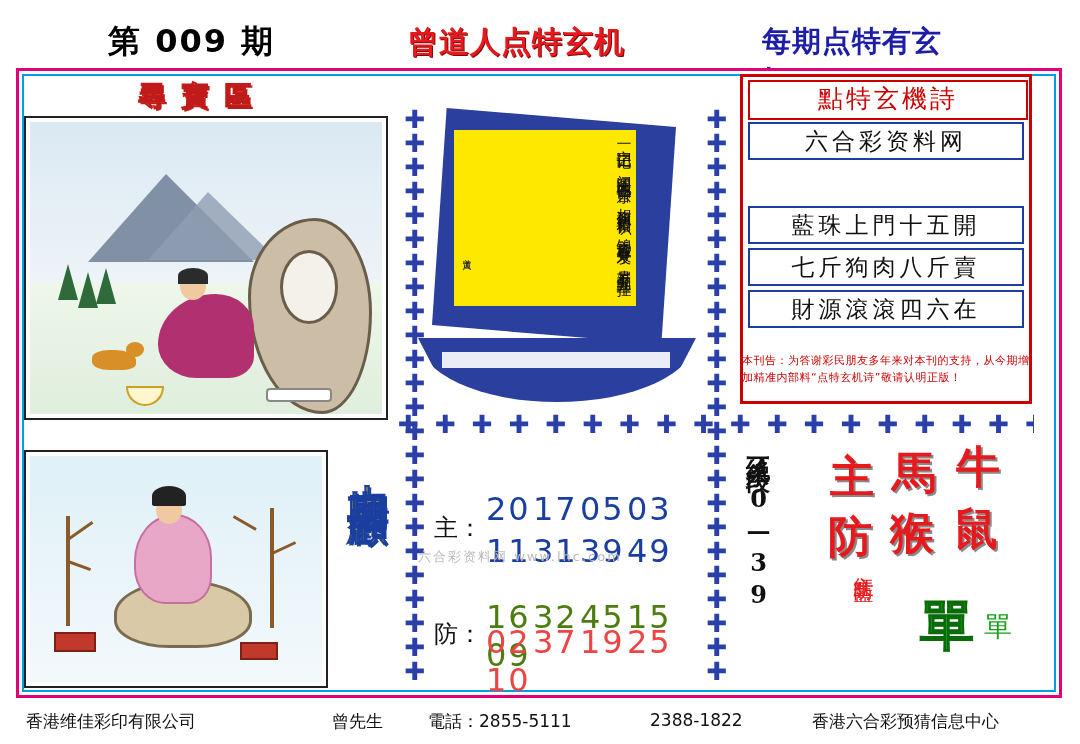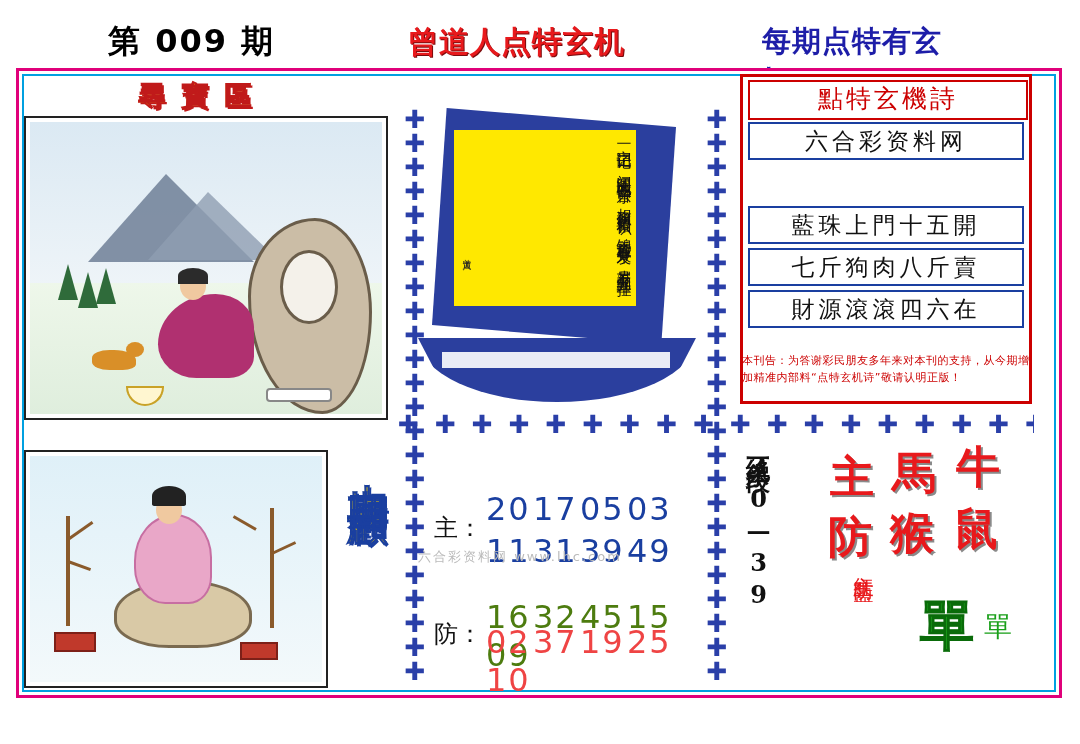--- a/index.html
+++ b/index.html
@@ -402,14 +402,21 @@
   <div class="animal a-ma">馬</div>
   <div class="animal a-niu">牛</div>
   <div class="animal a-fang">防</div>
   <div class="animal a-hou">猴</div>
   <div class="animal a-shu">鼠</div>
 
   <div class="zhuhong">主紅防藍</div>
   <div class="dan-big">單</div>
   <div class="dan-small">單</div>
 
+  <div class="footer">
+    <div class="f-item f0">香港维佳彩印有限公司</div>
+    <div class="f-item f1">曾先生</div>
+    <div class="f-item f2">電話：2855-5111</div>
+    <div class="f-item f3">2388-1822</div>
+    <div class="f-item f4">香港六合彩预猜信息中心</div>
+  </div>
 
 </div>
 
 </body></html>

